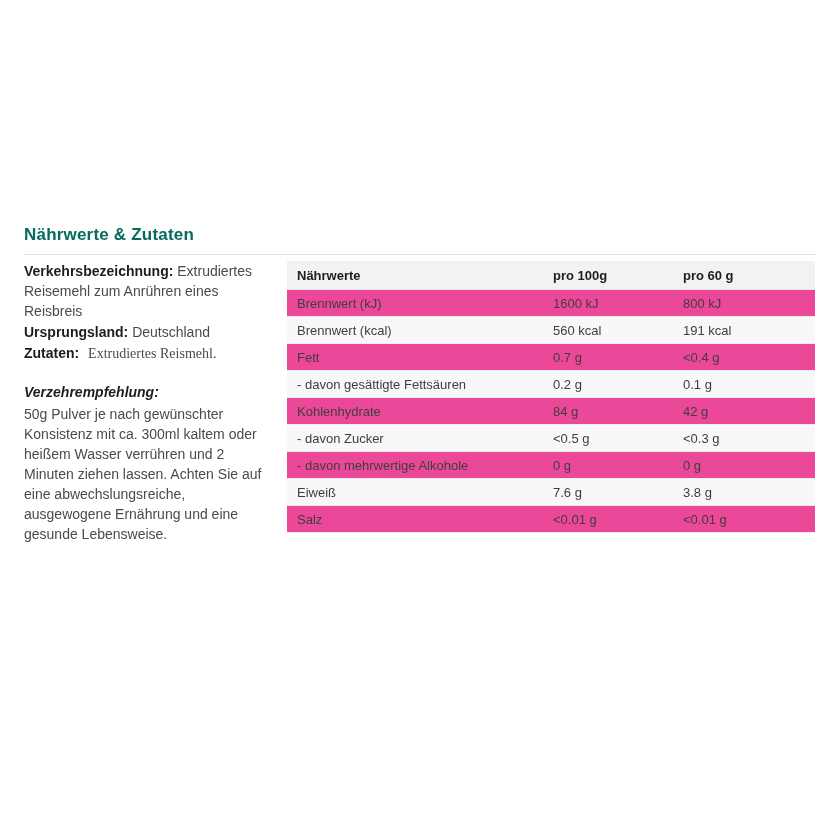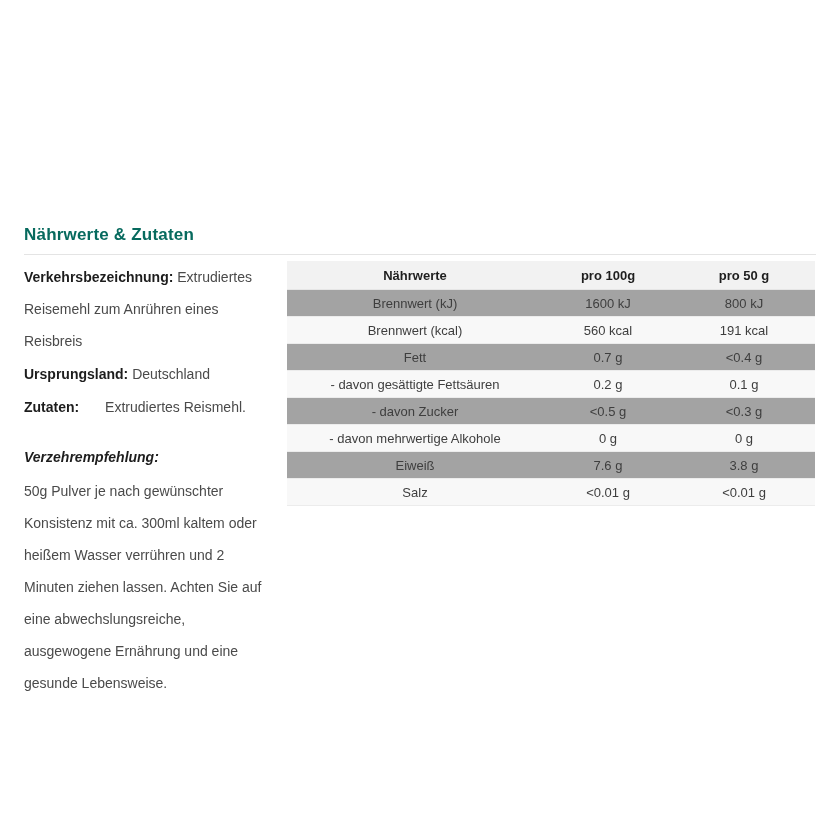--- a/index.html
+++ b/index.html
@@ -39,32 +39,33 @@
   }
   .columns {
     display: flex;
     align-items: flex-start;
   }
   .info-col {
     width: 250px;
     margin-right: 13px;
     flex: 0 0 auto;
     font-size: 14px;
-    line-height: 32px;
+    line-height: 20px;
     color: #4a4a4a;
   }
   .info-col p {
     margin: 0 0 1px 0;
   }
   .info-col strong {
     font-weight: 700;
     color: #1d1d1d;
   }
   .zutaten-value {
-    margin-left: 22px;
+    margin-left: 5px;
+    font-family: Liberation Serif, serif;
   }
   .verzehr-heading {
     margin-top: 18px !important;
     font-style: italic;
   }
   .advice {
     margin-top: 2px !important;
   }
   .table-col {
     flex: 1 1 auto;
@@ -74,37 +75,37 @@
     border-collapse: collapse;
     table-layout: fixed;
     font-size: 13px;
     color: #3e3e3e;
   }
   table.nutrition col.c1 { width: 256px; }
   table.nutrition col.c2 { width: 130px; }
   table.nutrition col.c3 { width: 142px; }
   table.nutrition th,
   table.nutrition td {
-    text-align: center;
+    text-align: left;
     padding: 0 10px;
     overflow: hidden;
     white-space: nowrap;
     border-bottom: 1px solid #ececec;
     vertical-align: middle;
   }
   table.nutrition thead th {
     height: 28px;
     background: #f2f2f2;
     font-weight: 700;
     color: #1e1e1e;
     border-bottom: 1px solid #e6e6e6;
   }
   table.nutrition tbody td {
     height: 26px;
-    background: #a3a3a3;
+    background: #ec4899;
   }
   table.nutrition tbody tr:nth-child(even) td {
     background: #f8f8f8;
   }
 </style>
 </head>
 <body>
 
 <div class="page">
   <div class="section">
@@ -126,21 +127,21 @@
         <table class="nutrition">
           <colgroup>
               <col class="c1">
               <col class="c2">
               <col class="c3">
             </colgroup>
           <thead>
             <tr>
               <th>Nährwerte</th>
               <th>pro 100g</th>
-              <th>pro 50 g</th>
+              <th>pro 60 g</th>
             </tr>
           </thead>
           <tbody>
             <tr>
               <td>Brennwert (kJ)</td>
               <td>1600 kJ</td>
               <td>800 kJ</td>
             </tr>
             <tr>
               <td>Brennwert (kcal)</td>
@@ -149,20 +150,25 @@
             </tr>
             <tr>
               <td>Fett</td>
               <td>0.7 g</td>
               <td>&lt;0.4 g</td>
             </tr>
             <tr>
               <td>- davon gesättigte Fettsäuren</td>
               <td>0.2 g</td>
               <td>0.1 g</td>
+            </tr>
+            <tr>
+              <td>Kohlenhydrate</td>
+              <td>84 g</td>
+              <td>42 g</td>
             </tr>
             <tr>
               <td>- davon Zucker</td>
               <td>&lt;0.5 g</td>
               <td>&lt;0.3 g</td>
             </tr>
             <tr>
               <td>- davon mehrwertige Alkohole</td>
               <td>0 g</td>
               <td>0 g</td>

